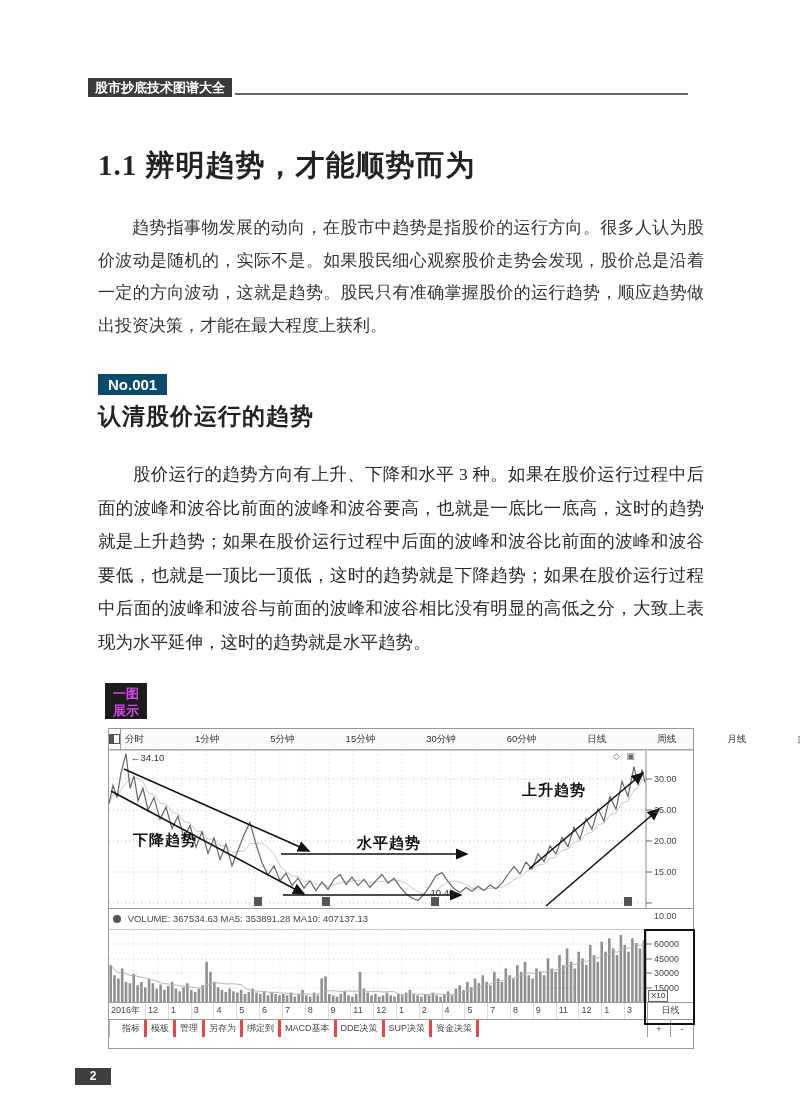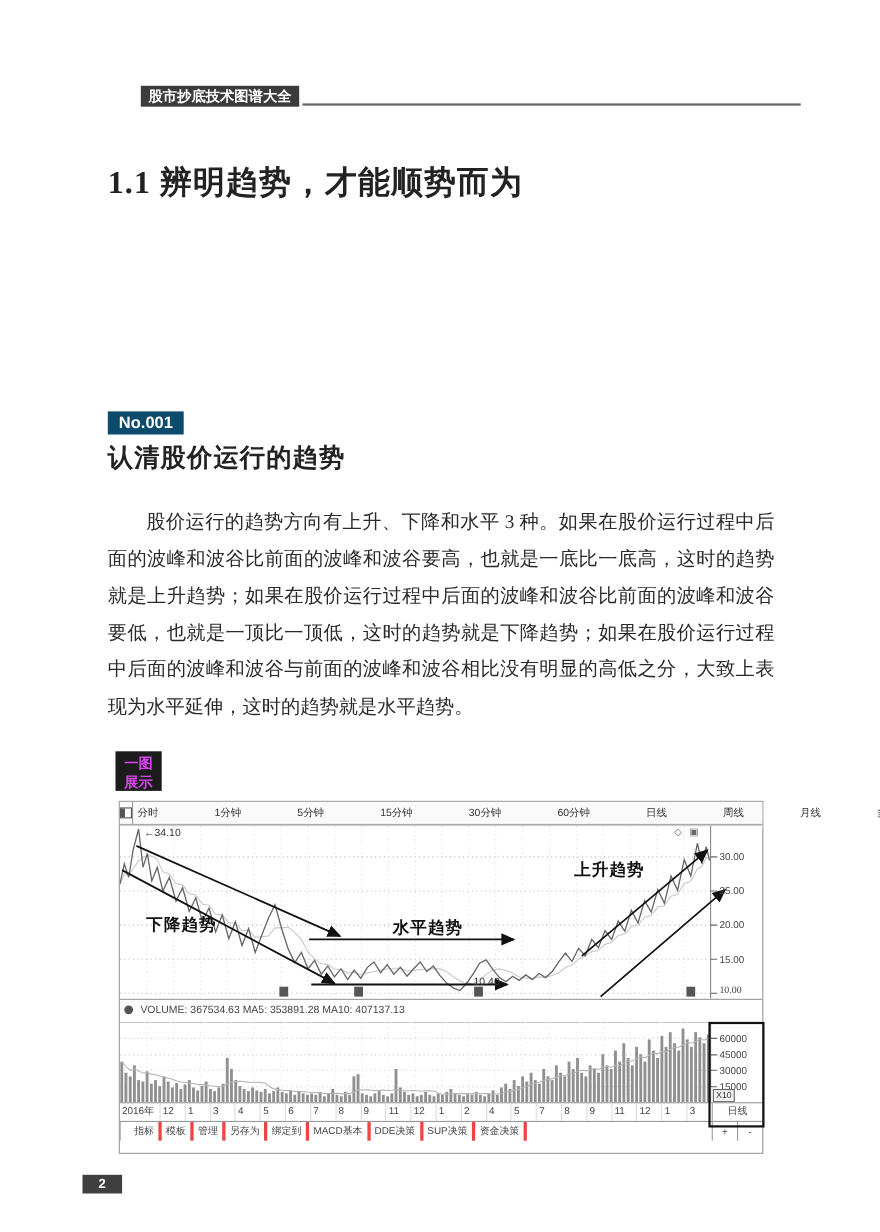--- a/index.html
+++ b/index.html
@@ -1,19 +1,19 @@
 <!DOCTYPE html>
 <html><head>
 <meta charset="utf-8">
 <style>
   html,body{margin:0;padding:0;background:#e8e8e8;}
   .page{position:relative;width:800px;height:1120px;background:#ffffff;overflow:hidden;
         font-family:"Liberation Serif", serif;color:#222;}
   
-  .hdr{position:absolute;left:88px;top:78px;width:600px;display:flex;align-items:center;margin-left:40px;}
+  .hdr{position:absolute;left:88px;top:78px;width:600px;display:flex;align-items:flex-start;}
   .hdr-badge{background:#3b3b3b;color:#fff;font-family:"Liberation Sans",sans-serif;
              font-weight:bold;font-size:13px;line-height:17px;padding:1px 7px;}
   .hdr-line{flex:1;border-bottom:2px solid #666;margin-left:3px;height:15px;}
   
   .h1{position:absolute;left:98px;top:146px;font-size:29px;font-weight:bold;letter-spacing:1px;}
   .intro{position:absolute;left:98px;top:212px;width:606px;margin:0;
          font-family:"Liberation Sans",sans-serif;font-size:17px;line-height:32.5px;
          text-align:justify;text-indent:2em;color:#333;}
   .no-badge{position:absolute;left:98px;top:374px;background:#0c4a6e;color:#fff;
             font-family:"Liberation Sans",sans-serif;font-weight:bold;font-size:15px;
@@ -71,20 +71,21 @@
 <body>
 
 <div class="page">
 
   <div class="hdr">
     <span class="hdr-badge">股市抄底技术图谱大全</span>
     <span class="hdr-line"></span>
   </div>
 
   <div class="h1">1.1  辨明趋势，才能顺势而为</div>
+  <p class="intro">趋势指事物发展的动向，在股市中趋势是指股价的运行方向。很多人认为股价波动是随机的，实际不是。如果股民细心观察股价走势会发现，股价总是沿着一定的方向波动，这就是趋势。股民只有准确掌握股价的运行趋势，顺应趋势做出投资决策，才能在最大程度上获利。</p>
 
   <div class="no-badge">No.001</div>
   <div class="h2">认清股价运行的趋势</div>
   <p class="body2">股价运行的趋势方向有上升、下降和水平 3 种。如果在股价运行过程中后面的波峰和波谷比前面的波峰和波谷要高，也就是一底比一底高，这时的趋势就是上升趋势；如果在股价运行过程中后面的波峰和波谷比前面的波峰和波谷要低，也就是一顶比一顶低，这时的趋势就是下降趋势；如果在股价运行过程中后面的波峰和波谷与前面的波峰和波谷相比没有明显的高低之分，大致上表现为水平延伸，这时的趋势就是水平趋势。</p>
 
   <div class="fig-badge">
     <span>一图</span>
     <span>展示</span>
   </div>
 
@@ -170,21 +171,21 @@
           <rect x="145" y="146" width="8" height="9" fill="#555"></rect>
           <rect x="213" y="146" width="8" height="9" fill="#555"></rect>
           <rect x="322" y="146" width="8" height="9" fill="#555"></rect>
           <rect x="515" y="146" width="8" height="9" fill="#555"></rect>
         </svg>
       <div id="priceAxis">
           <div class="ax-label" style="top: 23px;">30.00</div>
           <div class="ax-label" style="top: 54px;">25.00</div>
           <div class="ax-label" style="top: 85px;">20.00</div>
           <div class="ax-label" style="top: 116px;">15.00</div>
-          <div class="ax-label" style="top: 144px; font-family: Liberation Serif, serif;">10.00</div>
+          <div class="ax-label" style="top: 160px;">10.00</div>
         </div>
       <div class="deco">◇ ▣</div>
       <div class="mini-label" style="left:22px;top:1px;">←34.10</div>
       <div class="mini-label" style="left:312px;top:136px;">←10.40</div>
       <div class="ann" style="left:24px;top:80px;">下降趋势</div>
       <div class="ann" style="left:248px;top:83px;">水平趋势</div>
       <div class="ann" style="left:413px;top:30px;">上升趋势</div>
     </div>
 
     <div class="vol-header">

